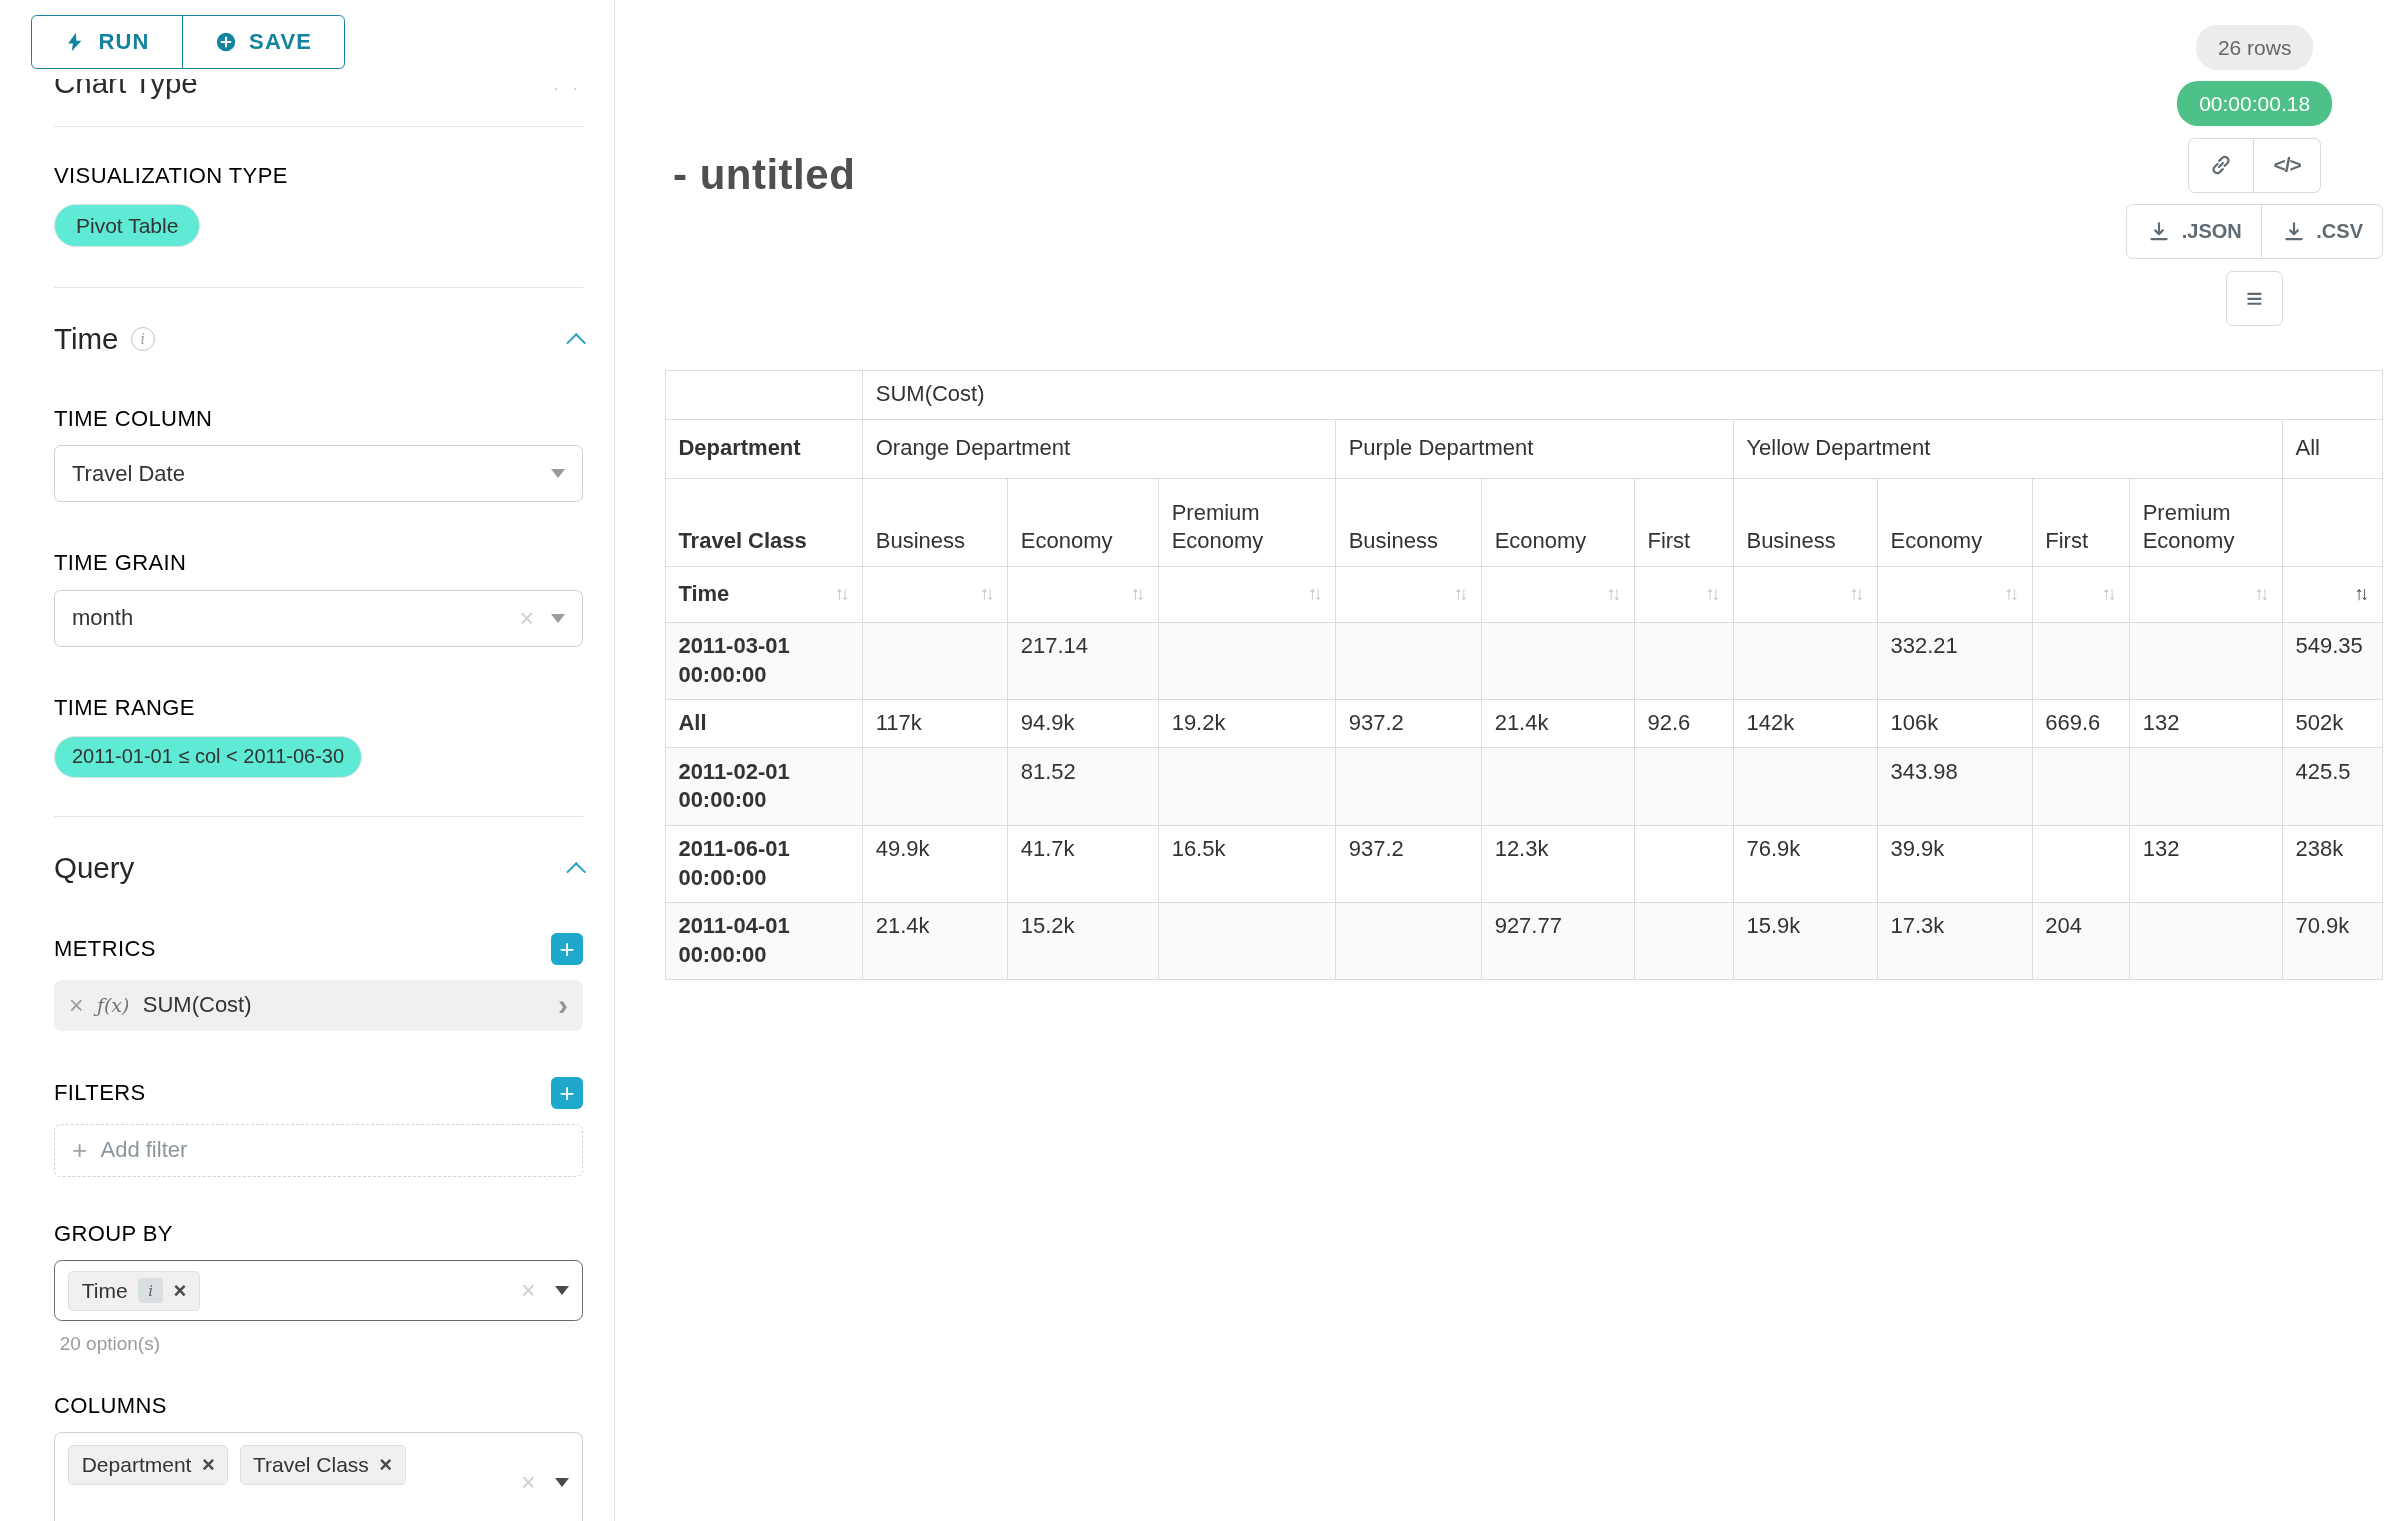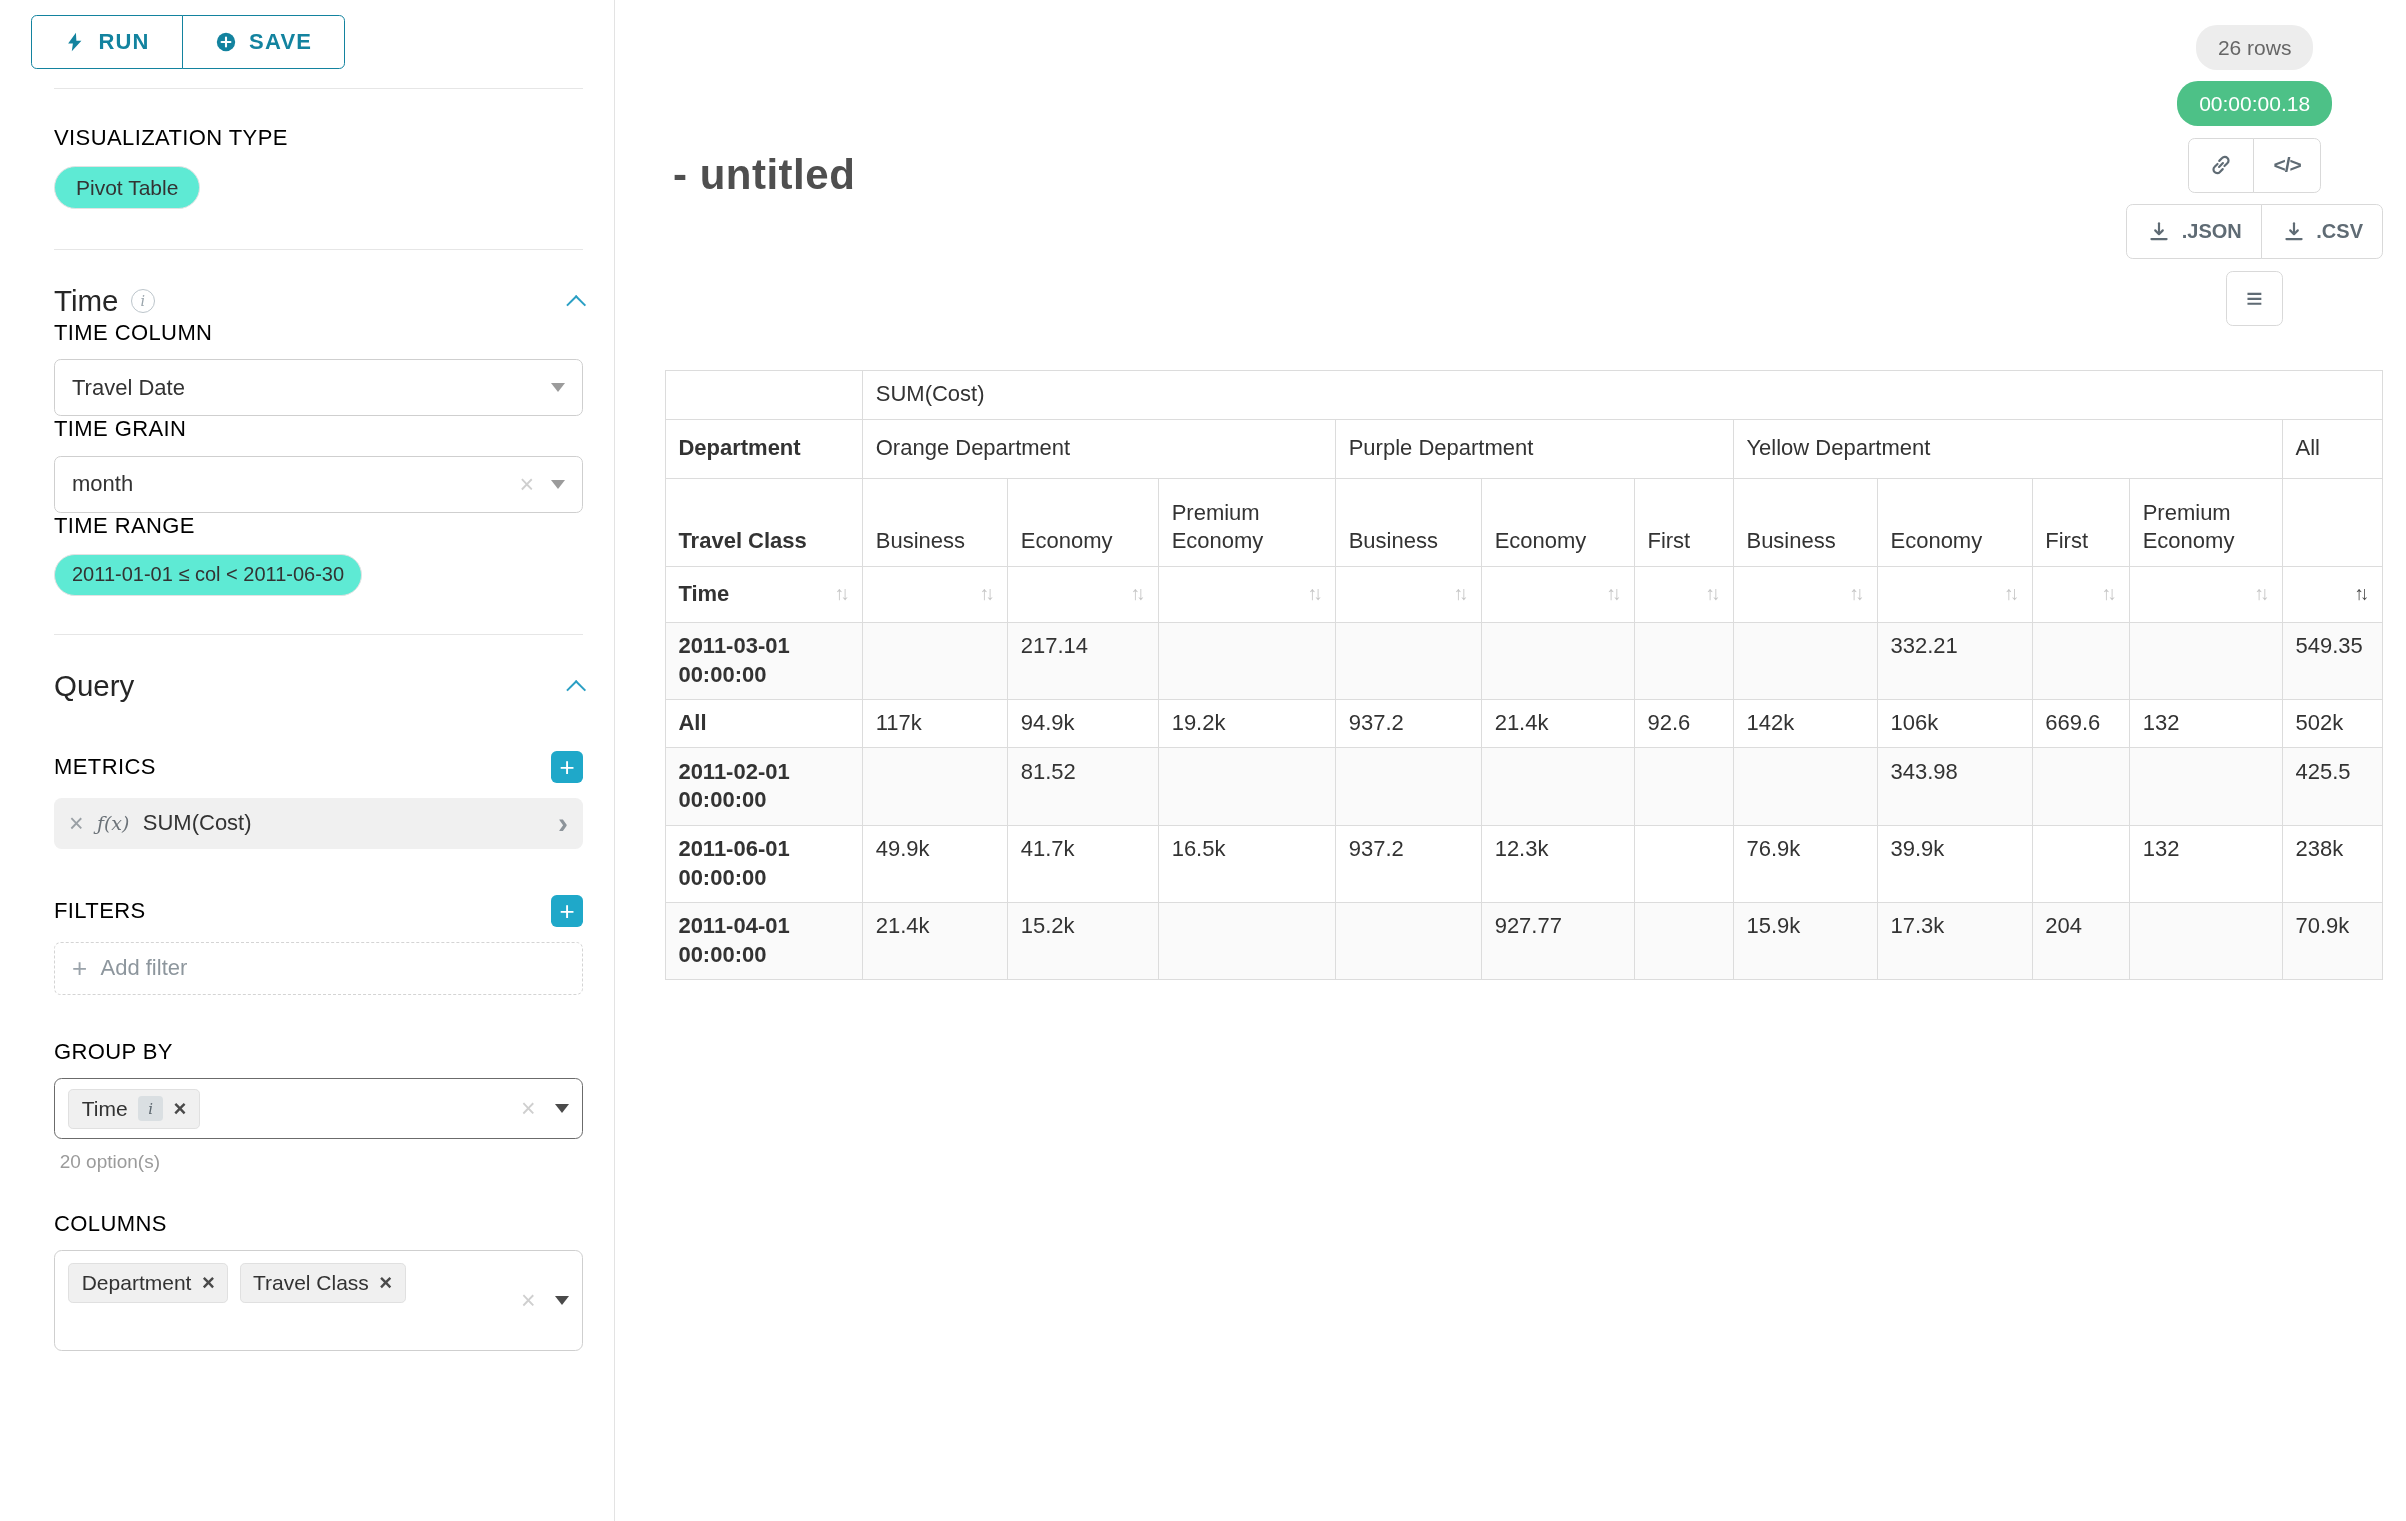--- a/index.html
+++ b/index.html
@@ -34,21 +34,21 @@
 
   .divider { border-top: 1px solid #e6e6e6; height:0; }
   .div-1 { margin-top: 19px; }
   .div-2 { margin-top: 40px; }
   .div-3 { margin-top: 38px; }
 
   .label {
     font-size: 22px; color:#000000; letter-spacing: 0.4px; font-weight: 400;
   }
   .viz-label { margin-top: 36px; }
-  .ctl { }
+  .ctl { margin-top: 48px; }
 
   .pill-round {
     display:inline-flex; align-items:center; margin-top: 15px;
     background:#5eead4; border:1px solid #e2e2e2; border-radius: 23px;
     padding: 8.6px 21px; font-size: 21px; color:#333; cursor: default;
   }
   .range-pill { font-size: 20px; padding: 8.6px 17px; }
 
   .section-head { display:flex; align-items:center; margin-top: 32px; height: 38px; }
   .section-title { font-size: 29.5px; color:#262626; font-weight: 500; }
@@ -182,20 +182,24 @@
         <span style="display:inline-flex">
           <svg viewBox="0 0 24 24">
               <circle cx="12" cy="12" r="10" fill="currentColor"></circle>
               <path d="M12 7.2v9.6M7.2 12h9.6" stroke="#fff" stroke-width="2.3" stroke-linecap="round"></path>
             </svg>
         </span>
         <span>SAVE</span>
       </button>
     </div>
 
+    <div class="clipped-head">
+      <span class="clipped-txt">Chart Type</span>
+      <span class="head-dots">· ·</span>
+    </div>
     <div class="divider div-1"></div>
 
     <div class="label viz-label">VISUALIZATION TYPE</div>
     <div>
       <span class="pill-round">Pivot Table</span>
     </div>
 
     <div class="divider div-2"></div>
 
     <div class="section-head">

